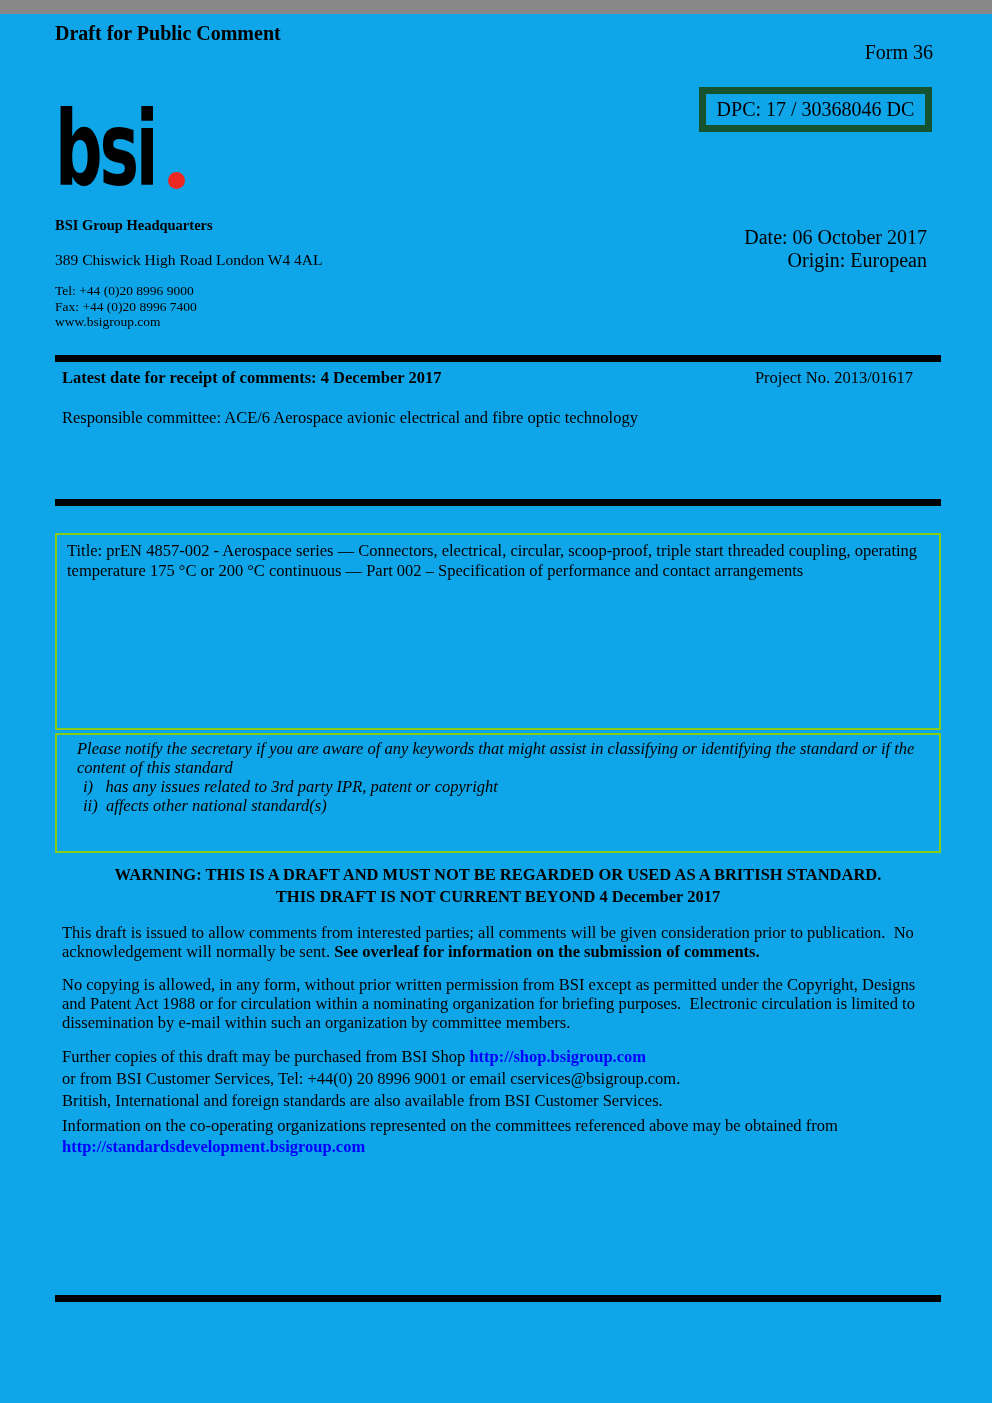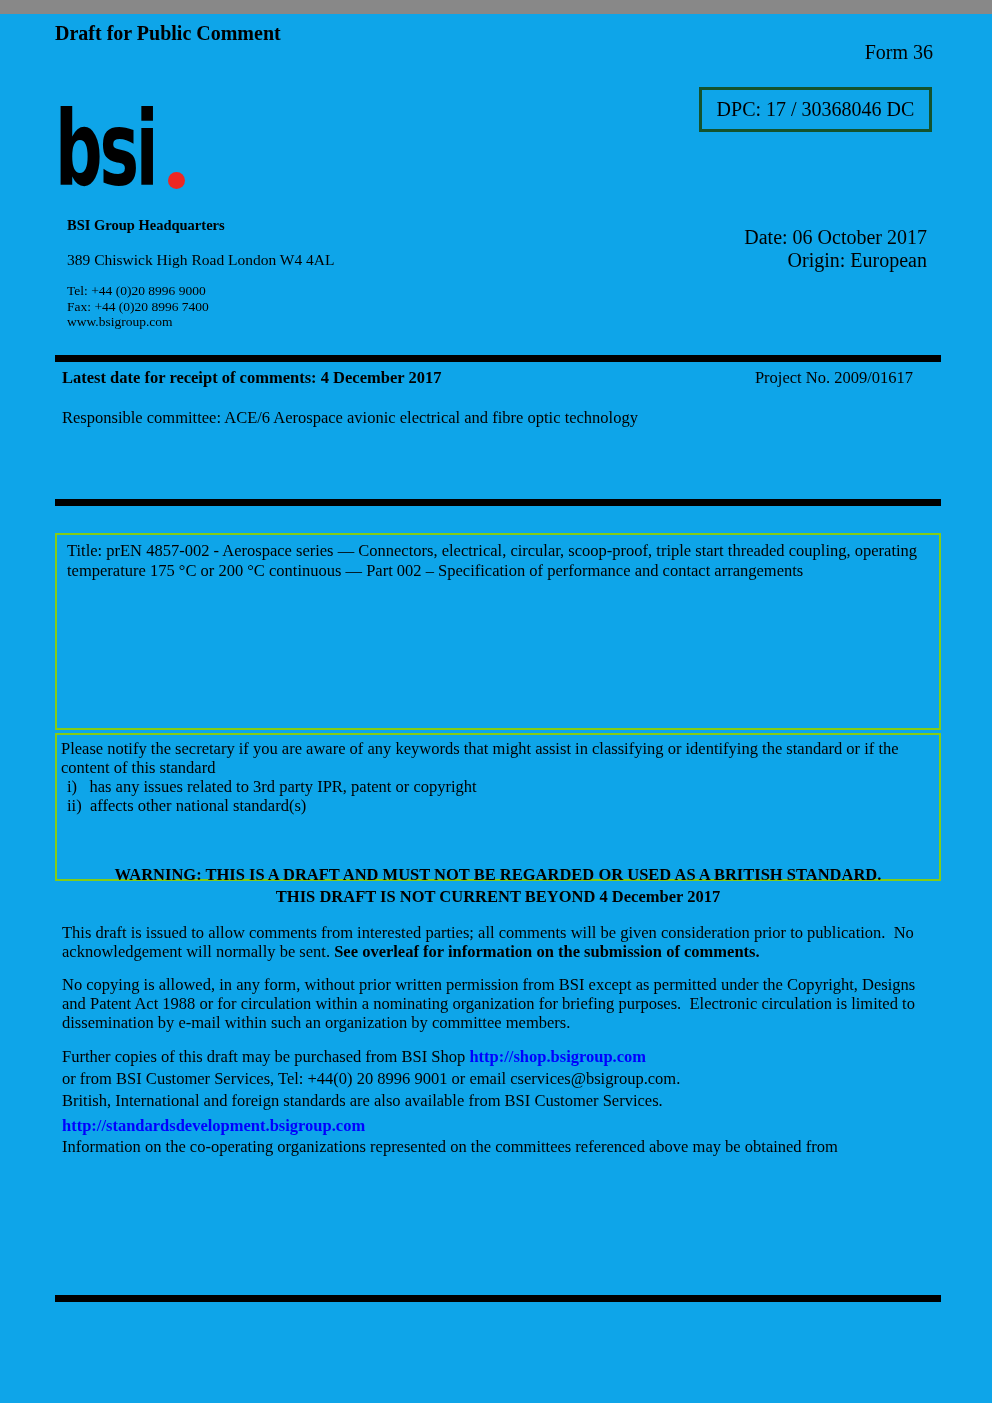--- a/index.html
+++ b/index.html
@@ -13,59 +13,59 @@
     overflow:hidden;
   }
   .pre { white-space:pre-wrap; }
   .b { font-weight:bold; }
 
   .draft-title { position:absolute; left:55px; top:8px; font-size:20px; font-weight:bold; }
   .form-no { position:absolute; right:59px; top:27px; font-size:20px; }
 
   .dpc-box {
     position:absolute; left:699px; top:73px; width:233px; height:45px;
-    border:3px solid #14532d; box-sizing:border-box;
+    border:7px solid #14532d; box-sizing:border-box;
     display:flex; align-items:center; justify-content:center;
     font-size:20px;
   }
 
   .logo-text {
     position:absolute; left:55px; top:83px;
     font-family:"DejaVu Sans","Liberation Sans",sans-serif;
     font-weight:bold; font-size:104px; line-height:1;
     letter-spacing:-5px;
     transform:scaleX(0.64); transform-origin:left top;
   }
   .logo-dot {
     position:absolute; left:168px; top:158px;
     width:17px; height:17px; border-radius:50%;
   }
 
-  .hq { position:absolute; left:67px; top:203px; }
+  .hq { position:absolute; left:55px; top:203px; }
   .hq-title { font-size:14.5px; font-weight:bold; margin-bottom:17px; }
   .hq-addr { font-size:15.5px; margin-bottom:14px; }
   .hq-line { font-size:13.5px; line-height:15.5px; }
 
   .date-origin { position:absolute; right:65px; top:212px; text-align:right; font-size:20px; line-height:23px; }
 
   .rule { position:absolute; left:55px; width:886px; height:7px; background:#000; }
   .rule-1 { top:341px; } .rule-2 { top:485px; } .rule-3 { top:1281px; }
 
   .meta { position:absolute; left:62px; top:354px; width:851px; font-size:16.5px; }
   .meta-row1 { display:flex; justify-content:space-between; }
   .meta-row2 { margin-top:20px; }
   .meta-row3 { margin-top:18px; }
 
   .box {
     position:absolute; left:55px; width:886px;
     border:2px solid #84cc16; box-sizing:border-box;
     font-size:16.5px;
   }
   .title-box { top:519px; height:197px; padding:6px 10px; line-height:19.5px; }
-  .kw-box { top:719px; height:148px; padding:4px 4px; line-height:19px; }
+  .kw-box { top:719px; height:120px; padding:4px 20px; line-height:19px;font-style:italic; }
   .kw-item { padding-left:6px; }
 
   .warning { position:absolute; left:55px; top:850px; width:886px; text-align:center; font-weight:bold; font-size:16.5px; line-height:22px; }
 
   .para { position:absolute; left:62px; font-size:16.5px; line-height:19px; }
   .p1 { top:909px; width:866px; }
   .p2 { top:961px; width:866px; }
   .p3 { top:1032px; width:880px; line-height:22px; }
   .p4 { top:1101px; width:880px; line-height:21px; }
   .link { font-weight:bold; text-decoration:none; cursor:pointer; }
@@ -98,21 +98,21 @@
   <div class="date-origin">
     <div>Date: 06 October 2017</div>
     <div>Origin: European</div>
   </div>
 
   <div class="rule rule-1"></div>
 
   <div class="meta">
     <div class="meta-row1">
       <span class="b">Latest date for receipt of comments: 4 December 2017</span>
-      <span>Project No. 2009/01617</span>
+      <span>Project No. 2013/01617</span>
     </div>
     <div class="meta-row2">Responsible committee: ACE/6 Aerospace avionic electrical and fibre optic technology</div>
   </div>
 
   <div class="rule rule-2"></div>
 
   <div class="box title-box">
     <span class="pre">Title: prEN 4857-002 - Aerospace series — Connectors, electrical, circular, scoop-proof, triple start threaded coupling, operating temperature 175 °C or 200 °C continuous — Part 002 – Specification of performance and contact arrangements</span>
   </div>
 
@@ -131,20 +131,20 @@
 
   <div class="para p2"><span class="pre">No copying is allowed, in any form, without prior written permission from BSI except as permitted under the Copyright, Designs and Patent Act 1988 or for circulation within a nominating organization for briefing purposes.  Electronic circulation is limited to dissemination by e-mail within such an organization by committee members.</span></div>
 
   <div class="para p3">
     <div><span>Further copies of this draft may be purchased from BSI Shop </span><span class="link" style="color: rgb(0, 0, 255);">http://shop.bsigroup.com</span></div>
     <div>or from BSI Customer Services, Tel: +44(0) 20 8996 9001 or email cservices@bsigroup.com.</div>
     <div>British, International and foreign standards are also available from BSI Customer Services.</div>
   </div>
 
   <div class="para p4">
+    <div>Information on the co-operating organizations represented on the committees referenced above may be obtained from</div>
     <div><span class="link" style="color: rgb(0, 0, 255);">http://standardsdevelopment.bsigroup.com</span></div>
-    <div>Information on the co-operating organizations represented on the committees referenced above may be obtained from</div>
   </div>
 
   <div class="rule rule-3"></div>
 
 
 </div>
 
 </body></html>

